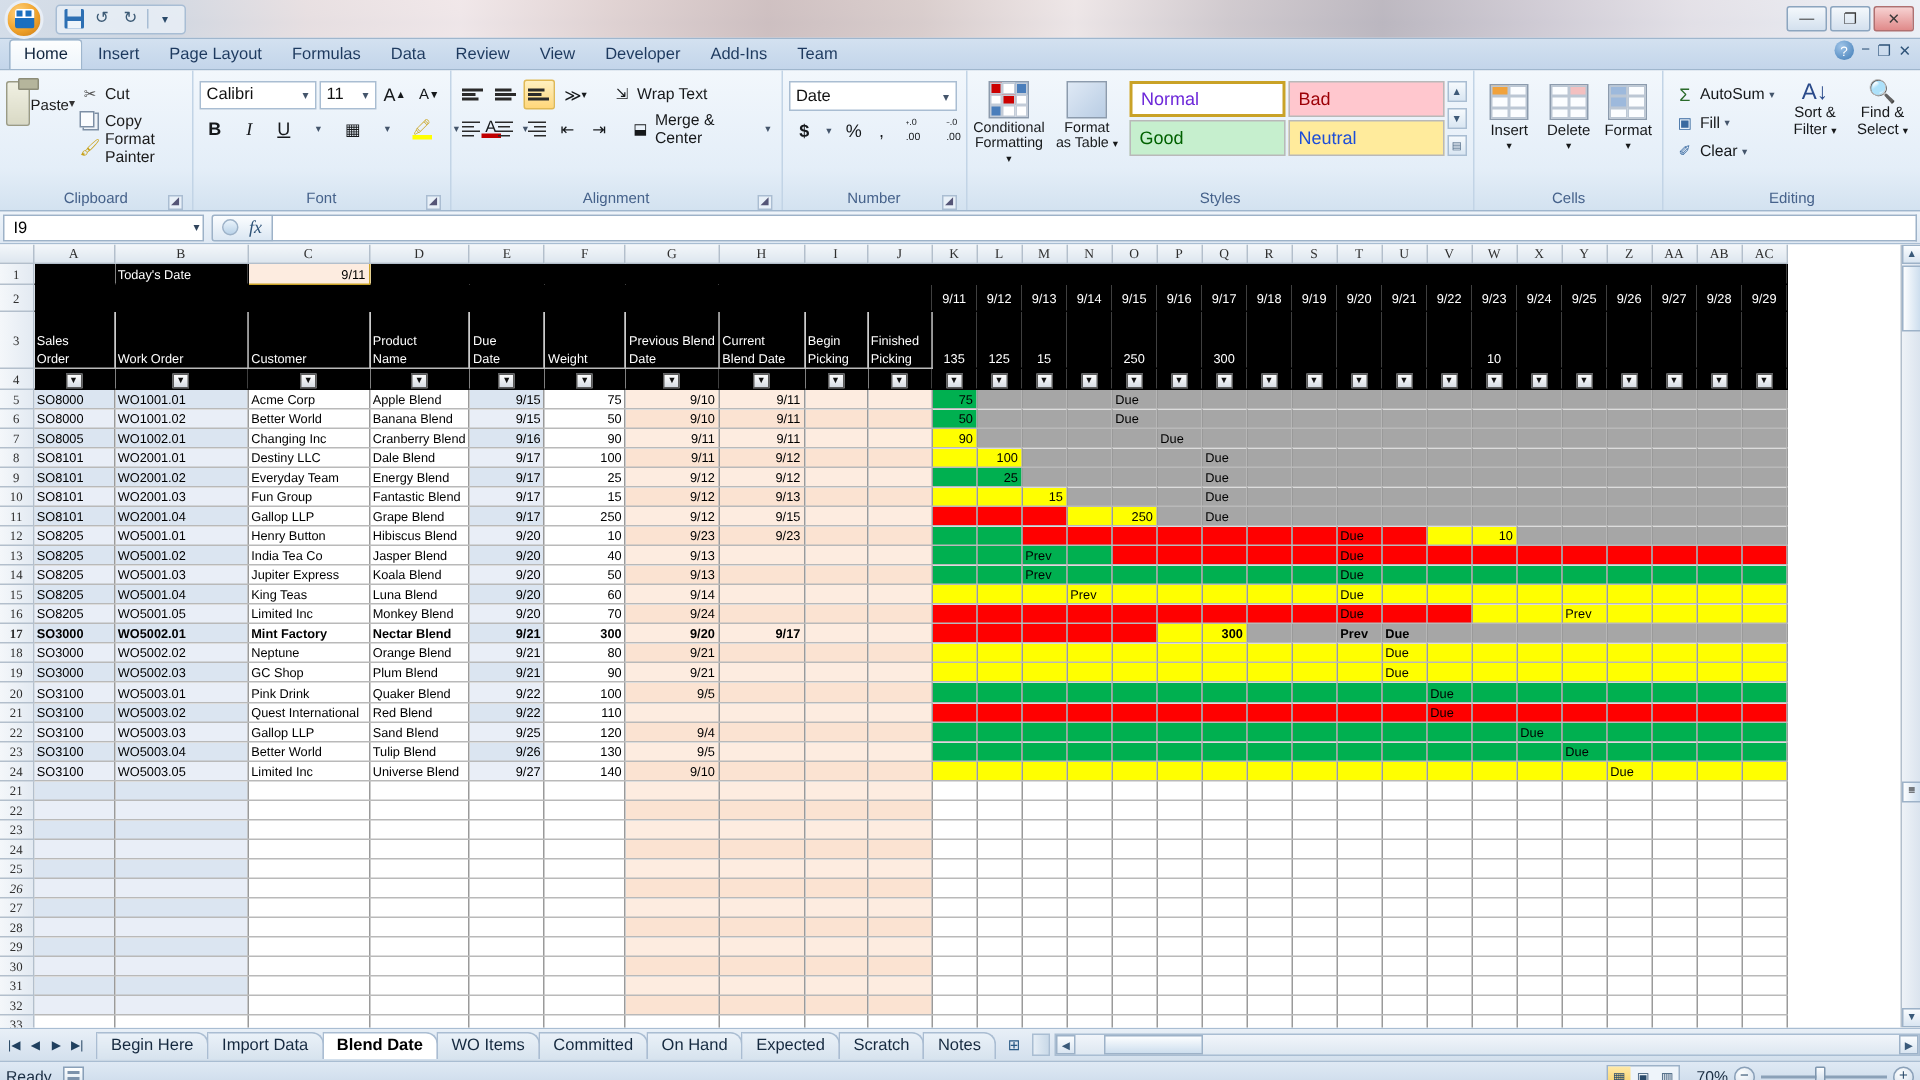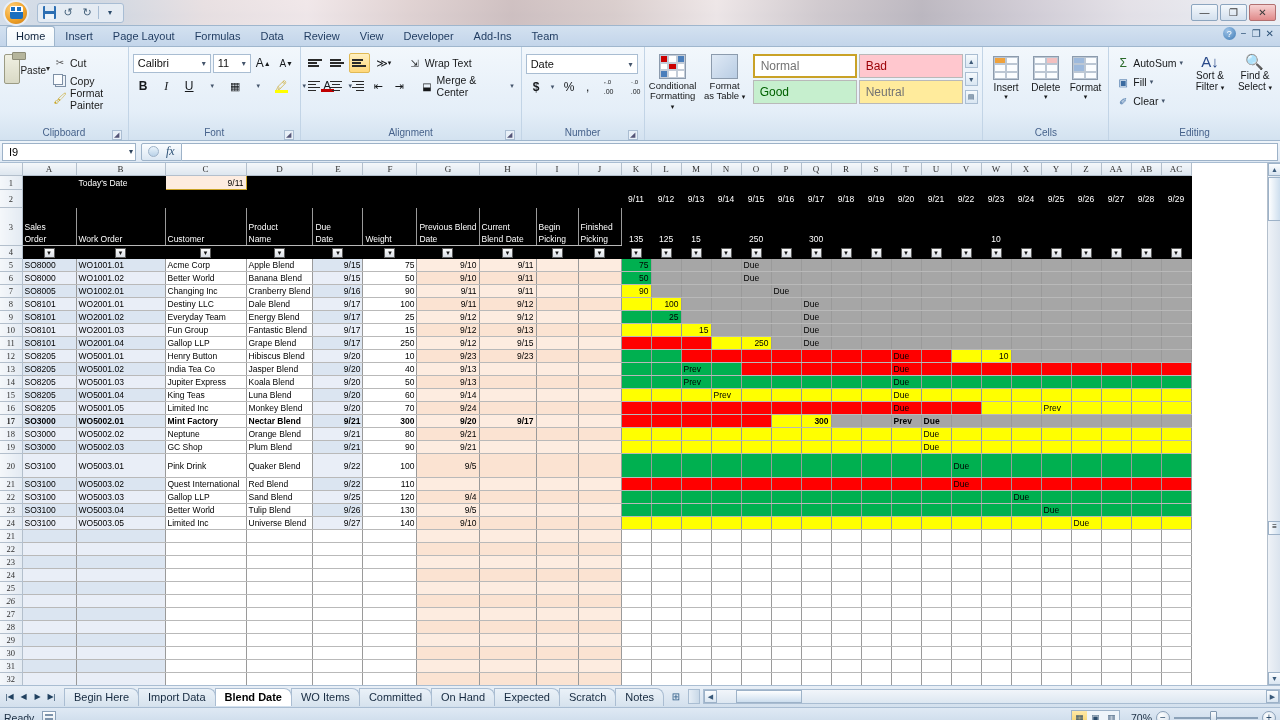--- a/index.html
+++ b/index.html
@@ -548,31 +548,34 @@
           <div style="margin-top:2px">Conditional</div>
           <div><span>Formatting</span> <span style="font-size:7px">▾</span></div>
         </div>
         <div class="style-icon-btn">
           <div class="fat-ico"></div>
           <div style="margin-top:2px">Format</div>
           <div><span>as Table</span> <span style="font-size:7px">▾</span></div>
         </div>
         <div class="style-gallery">
           <div class="sg-cells">
-            <div class="sg-cell sel" style="background:#ffffff;color:#737373">Normal</div>
+            <div class="sg-cell sel" style="background:#ffffff;color:#6d28d9">Normal</div>
             <div class="sg-cell" style="background:#ffc7ce;color:#9c0006">Bad</div>
             <div class="sg-cell" style="background:#c6efce;color:#006100">Good</div>
-            <div class="sg-cell" style="background:#ffeb9c;color:#737373">Neutral</div>
+            <div class="sg-cell" style="background:#ffeb9c;color:#1d4ed8">Neutral</div>
           </div>
           <div class="sg-scroll">
             <div class="sg-sb">▲</div>
             <div class="sg-sb">▼</div>
             <div class="sg-sb">▤</div>
           </div>
         </div>
+      </div>
+      <div class="rgroup-label">
+        <span>Styles</span>
       </div>
     </div>
 
     <div class="rgroup" style="width:126px">
       <div class="rgroup-body" style="padding-top:6px;gap:2px">
         <div class="cells-btn">
           <div class="cells-ico">
               <i style="background:#f0a23c"></i>
               <i></i>
               <i></i>
@@ -1325,21 +1328,21 @@
             <td class="cell yel dueTxt">Due</td>
             <td class="cell yel"></td>
             <td class="cell yel"></td>
             <td class="cell yel"></td>
             <td class="cell yel"></td>
             <td class="cell yel"></td>
             <td class="cell yel"></td>
             <td class="cell yel"></td>
             <td class="cell yel"></td>
           </tr>
-          <tr style="height: 24px; padding-left: 36px;">
+          <tr style="height: 14px; padding-left: 36px;">
             <td class="rowhead">20</td>
             <td class="cell bandB">SO3100</td>
             <td class="cell bandB">WO5003.01</td>
             <td class="cell wht">Pink Drink</td>
             <td class="cell wht">Quaker Blend</td>
             <td class="cell bandB r">9/22</td>
             <td class="cell wht r">100</td>
             <td class="cell peach2 r">9/5</td>
             <td class="cell peach2 r"></td>
             <td class="cell peach2 r"></td>

